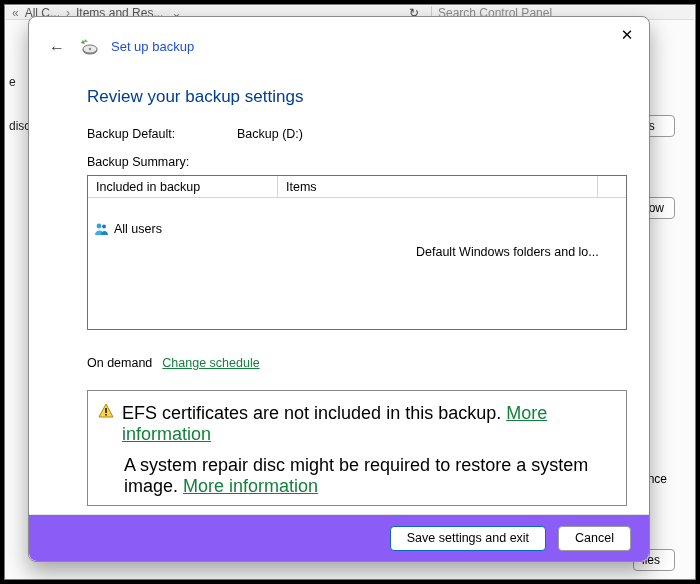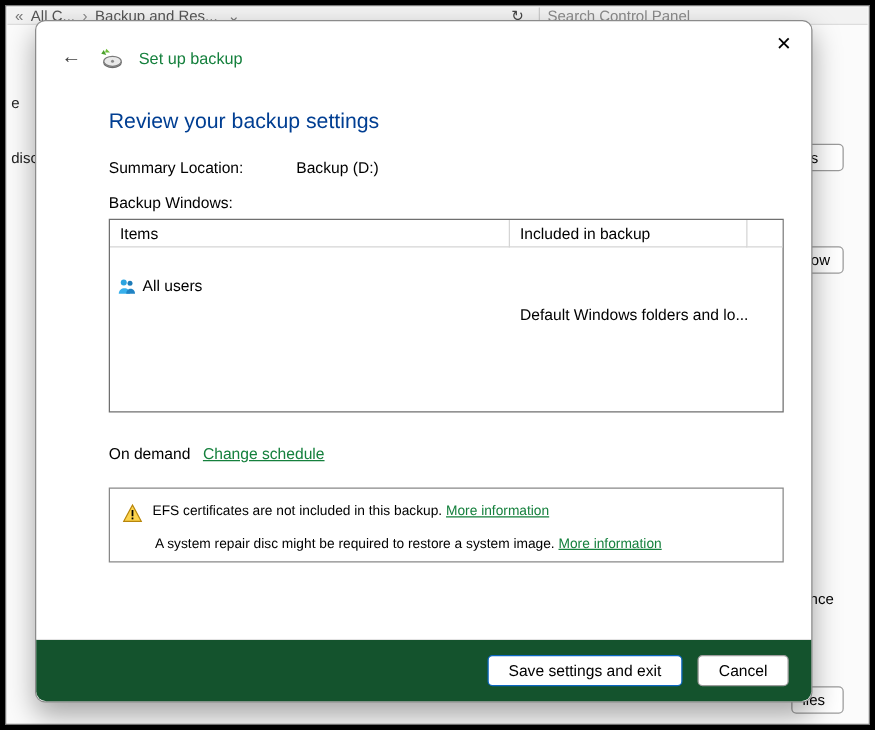--- a/index.html
+++ b/index.html
@@ -98,21 +98,21 @@
   }
   .head-row {
     display:flex; align-items:center; gap:12px; margin-top:2px;
   }
   .back-arrow {
     font-size: 16px; color:#404040; cursor:pointer;
     padding: 0 2px;
   }
   .title-icon svg { display:block; }
   .set-title {
-    color:#15803d; font-size:13px;
+    color:#1d4ed8; font-size:13px;
   }
   .page-title {
     color: #003e92;
     font-size: 17px;
     margin: 32px 0 20px 40px;
     font-weight: 400;
   }
   .content {
     margin-left: 40px;
     width: 540px;
@@ -159,30 +159,30 @@
 
   .sched-row { display:flex; margin-top: 26px; }
   .sched-row .kv-label { width:150px; }
   .sched-row .val { display:flex; gap:10px;text-align:right; }
   a.link { color:#15803d; text-decoration: underline; cursor:pointer; }
 
   .info-box {
     margin-top: 20px;
     border: 1px solid #888;
     padding: 8px 10px;
-    font-size: 11px;
+    font-size: 18px;
   }
   .info-line { display:flex; gap:8px; margin: 4px 0 10px 0; }
   .info-line2 { margin-left: 26px; }
   .warn-icon { width:16px;height:16px;flex:0 0 16px;}
 
   .dlg-footer {
     height: 50px;
     border-top: 1px solid #e3e3e3;
-    background:#14532d;
+    background:#8b5cf6;
     border-radius: 0 0 8px 8px;
     display:flex; align-items:center; justify-content:flex-end;
     gap: 12px; padding-right: 18px;
   }
   .btn {
     height: 25px;
     border-radius: 4px;
     font-size: 12.5px;
     background:#fff;
     cursor:pointer;
@@ -202,21 +202,21 @@
 </head>
 <body>
 
 <div class="stage">
 
   <div class="bg-window">
     <div class="bg-toolbar">
       <span class="chev">«</span>
       <span>All C...</span>
       <span class="sep">›</span>
-      <span>Backup and Res...</span>
+      <span>Items and Res...</span>
       <span class="chev" style="margin-left:2px;">⌄</span>
       <span class="refresh">↻</span>
       <span style="border-left:1px solid #ccc;height:100%;"></span>
       <span class="searchbox">Search Control Panel</span>
     </div>
 
     <div class="bg-left-hints">
       <div>e</div>
       <div style="margin-top:30px;">disc</div>
     </div>
@@ -249,30 +249,30 @@
             <path d="M6 2 L9 5 L5 5 Z" fill="#6fbf3a"></path>
           </svg>
         </span>
         <span class="set-title">Set up backup</span>
       </div>
 
       <div class="page-title">Review your backup settings</div>
 
       <div class="content">
         <div class="kv-row">
-          <div class="kv-label">Summary Location:</div>
+          <div class="kv-label">Backup Default:</div>
           <div class="kv-value">Backup (D:)</div>
         </div>
 
-        <div class="summary-label">Backup Windows:</div>
+        <div class="summary-label">Backup Summary:</div>
 
         <div class="summary-box">
           <div class="sum-head">
+            <div class="col col-incl">Included in backup</div>
             <div class="col col-items">Items</div>
-            <div class="col col-incl">Included in backup</div>
             <div class="col last"></div>
           </div>
 
           <div class="sum-row">
             <div class="cell-items">
               <span class="icon16">
                 <svg width="16" height="16" viewBox="0 0 16 16">
                   <circle cx="5" cy="5" r="2.4" fill="#2ca4e0"></circle>
                   <circle cx="10" cy="5.5" r="2" fill="#1e7bb8"></circle>
                   <path d="M1 14c0-3 2.2-4.5 4.5-4.5S10 11 10 14z" fill="#37b0ec"></path>

